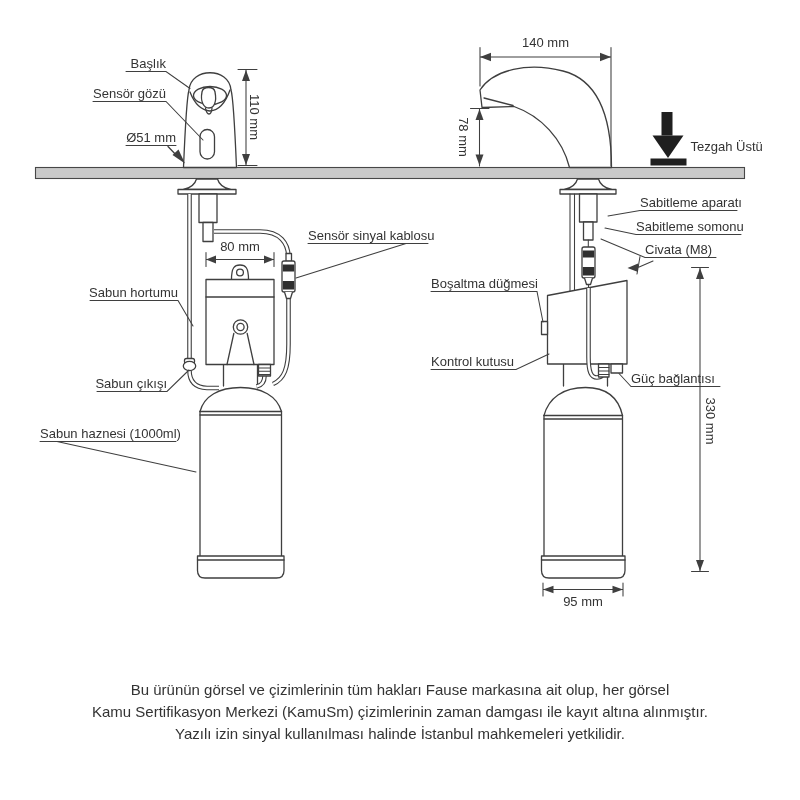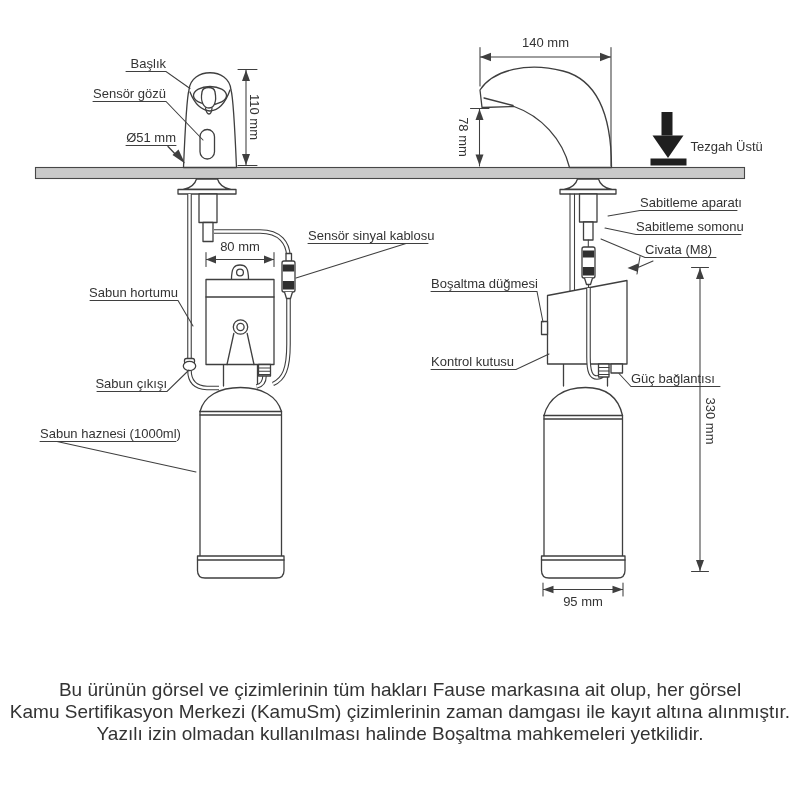--- a/index.html
+++ b/index.html
@@ -10,21 +10,21 @@
   .ln{fill:none;stroke:#3f3f3f;stroke-width:1.3;stroke-linecap:round;stroke-linejoin:round;}
   .lnw{fill:#ffffff;stroke:#3f3f3f;stroke-width:1.3;stroke-linejoin:round;}
   .thin{fill:none;stroke:#3f3f3f;stroke-width:1.05;stroke-linecap:round;}
   .arr{fill:#3f3f3f;stroke:none;}
   .solid{fill:#1f1f1f;stroke:none;}
   .band{fill:#2f2f2f;stroke:none;}
   .tubeO{fill:none;stroke:#3f3f3f;stroke-width:4.6;stroke-linecap:butt;}
   .tubeI{fill:none;stroke:#ffffff;stroke-width:2.4;stroke-linecap:butt;}
   .counter{fill:#c9c9c9;stroke:#474747;stroke-width:1.1;}
   .footer{position:absolute;left:0;right:0;top:679px;text-align:center;color:#333;
-          font-size:19px;line-height:21.8px;}
+          font-size:15px;line-height:21.8px;}
   .footer p{margin:0;}
 </style>
 </head>
 <body>
 
 <div class="stage">
 <svg width="800" height="800" viewBox="0 0 800 800">
 
   <g>
     <rect class="counter" x="35.5" y="167.5" width="709" height="11"></rect>
@@ -254,15 +254,15 @@
   <g>
     <text x="631" y="383">Güç bağlantısı</text>
     <path class="thin" d="M631,386.5 L720,386.5 M631,386.5 L619,373.5"></path>
   </g>
 
 </svg>
 
 <div class="footer">
   <p>Bu ürünün görsel ve çizimlerinin tüm hakları Fause markasına ait olup, her görsel</p>
   <p>Kamu Sertifikasyon Merkezi (KamuSm) çizimlerinin zaman damgası ile kayıt altına alınmıştır.</p>
-  <p>Yazılı izin olmadan kullanılması halinde Boşaltma mahkemeleri yetkilidir.</p>
+  <p>Yazılı izin sinyal kullanılması halinde İstanbul mahkemeleri yetkilidir.</p>
 </div>
 </div>
 
 </body></html>

